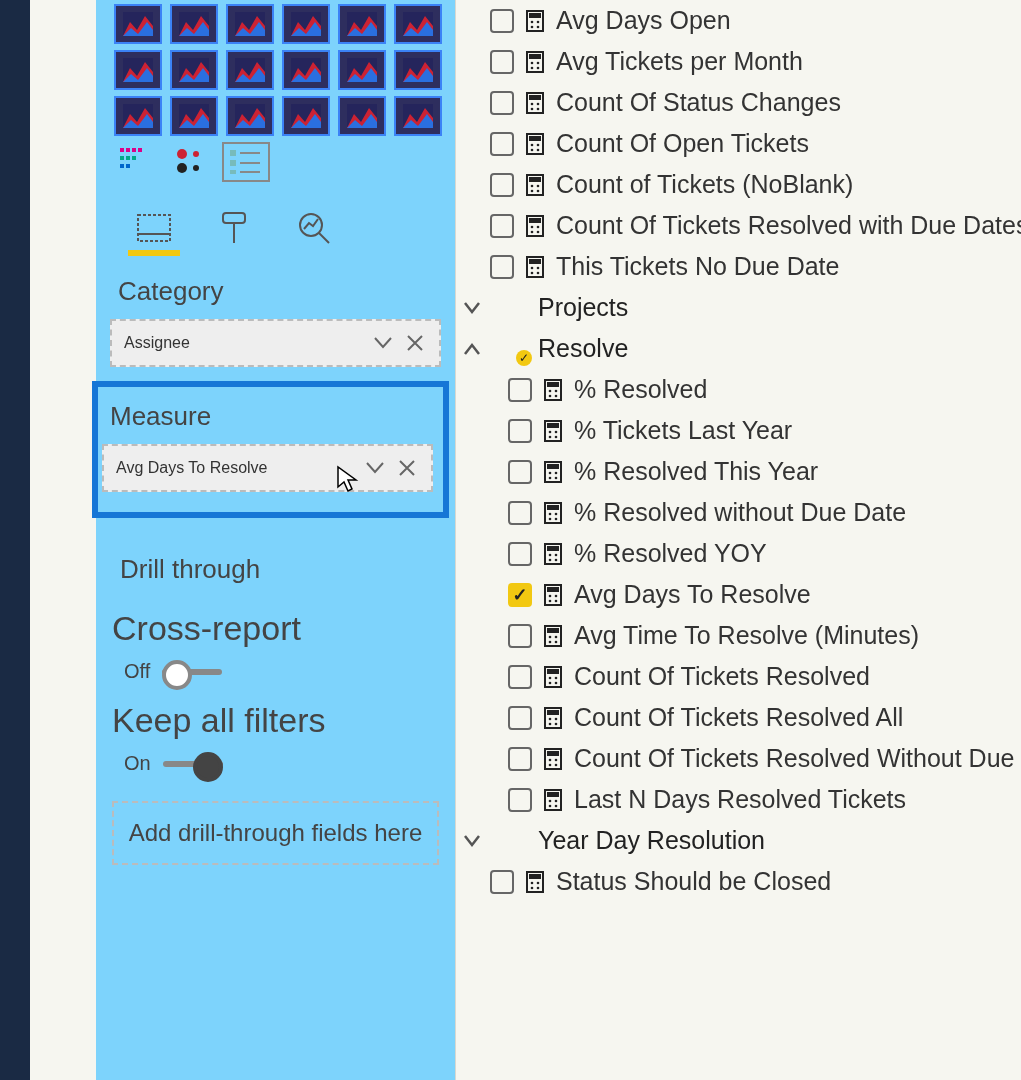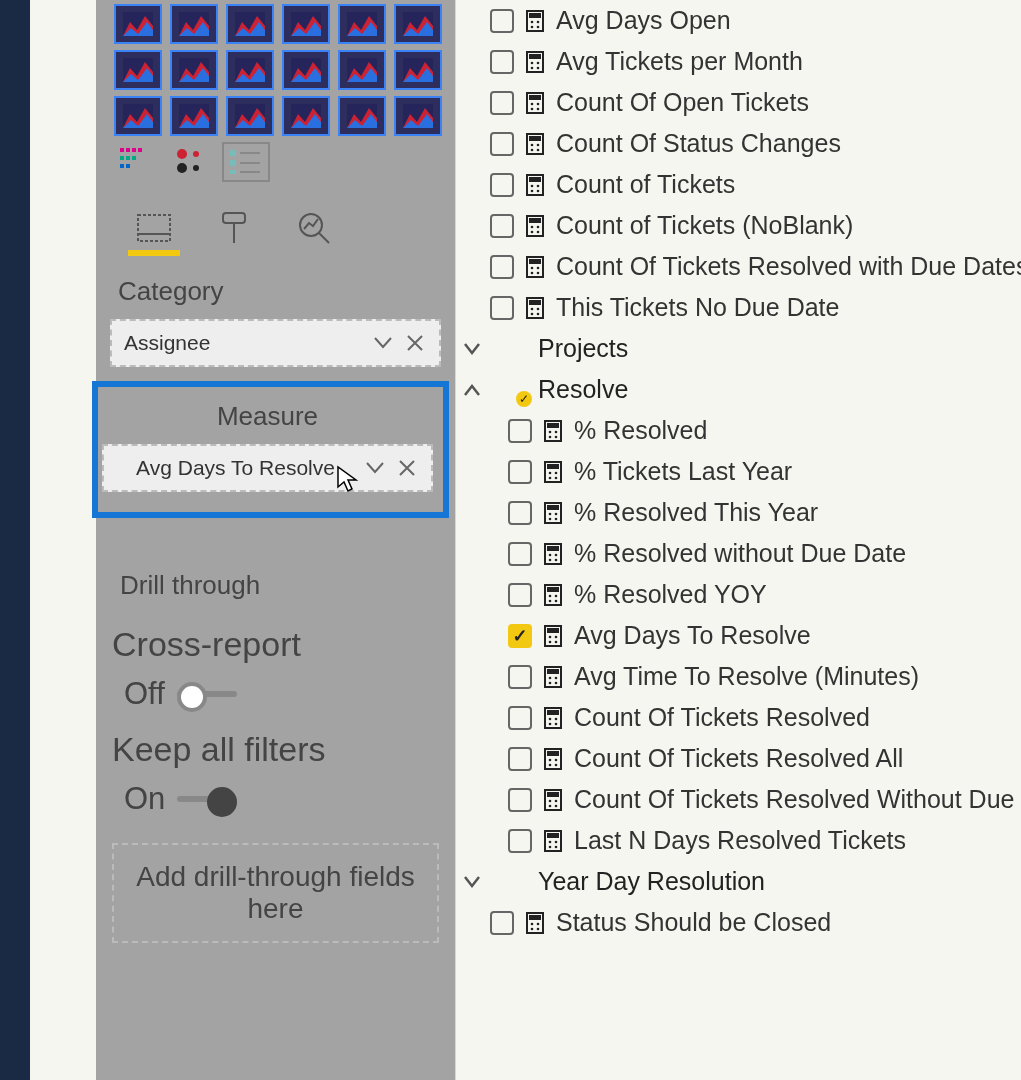--- a/index.html
+++ b/index.html
@@ -16,21 +16,21 @@
   background: #1a2a44;
   flex-shrink: 0;
 }
 .left-gap {
   width: 66px;
   background: #f6f6f0;
   flex-shrink: 0;
 }
 .viz-panel {
   width: 360px;
-  background: #a3a3a3;
+  background: #7dd3fc;
   border-right: 1px solid #d8d8d0;
   flex-shrink: 0;
   padding: 0 10px;
   position: relative;
 }
 .viz-gallery {
   display: grid;
   grid-template-columns: repeat(6, 50px);
   gap: 6px;
   padding: 4px 8px 8px 8px;
@@ -76,66 +76,65 @@
   margin: 6px 4px;
   border: 2px dashed #bbb;
   background:#eee;
   display:flex;
   align-items:center;
   padding: 10px 12px;
   gap:8px;
 }
 .well-text {
   flex:1;
-  font-size:21px;
+  font-size:16px;
   color:#333;
 }
 .chev, .xbtn {
   width:24px; height:24px;
   display:flex; align-items:center; justify-content:center;
   color:#666;
 }
 
 .highlight-box {
   border: 6px solid #1676d6;
-  margin: 14px -4px 30px -14px;
+  margin: 14px -4px 14px -14px;
   padding: 8px 6px 14px 0;
-  text-align: center;
 }
 
 .drill-h {
   font-size: 26px;
   color:#444;
   padding: 22px 14px 10px 14px;
   font-weight:500;
 }
 .drill-label {
   font-size: 34px;
   color:#444;
   padding: 14px 6px 8px 6px;
 }
 .toggle-row {
   display:flex; align-items:center; gap:12px;
   padding: 4px 18px 4px 18px;
 }
-.toggle-val { font-size:31px; color:#444; }
+.toggle-val { font-size:20px; color:#444; }
 .toggle-off, .toggle-on {
   width:60px; height:6px; background:#888; border-radius:3px; position:relative;
 }
 .toggle-off::after, .toggle-on::after {
   content:""; position:absolute; top:-9px; width:22px; height:22px;
   border-radius:50%; background:#fff; border:4px solid #888;
 }
 .toggle-off::after { left:0; }
 .toggle-on::after { right:0; background:#444; border-color:#444; }
 
 .drop-here {
   margin: 22px 6px;
   border: 2px dashed #bbb;
-  font-size:28px; color:#444;
+  font-size:24px; color:#444;
   padding: 16px 12px;
   text-align:center;
 }
 
 
 .fields-panel {
   flex:1;
   background:#f6f6f0;
   overflow:hidden;
 }
@@ -478,49 +477,35 @@
         <span class="calc-icon">
           <svg width="18" height="22" viewBox="0 0 18 22">
             <rect x="1" y="1" width="16" height="20" fill="none" stroke="#222" stroke-width="2"></rect>
             <rect x="3" y="3" width="12" height="5" fill="#222"></rect>
             <circle cx="6" cy="12" r="1.3" fill="#222"></circle>
             <circle cx="12" cy="12" r="1.3" fill="#222"></circle>
             <circle cx="6" cy="17" r="1.3" fill="#222"></circle>
             <circle cx="12" cy="17" r="1.3" fill="#222"></circle>
           </svg>
         </span>
+        <span>Count Of Status Changes</span>
+      </div>
+      <div class="field-row" style="padding-left:34px">
+        <span class="checkbox"></span>
+        <span class="calc-icon">
+          <svg width="18" height="22" viewBox="0 0 18 22">
+            <rect x="1" y="1" width="16" height="20" fill="none" stroke="#222" stroke-width="2"></rect>
+            <rect x="3" y="3" width="12" height="5" fill="#222"></rect>
+            <circle cx="6" cy="12" r="1.3" fill="#222"></circle>
+            <circle cx="12" cy="12" r="1.3" fill="#222"></circle>
+            <circle cx="6" cy="17" r="1.3" fill="#222"></circle>
+            <circle cx="12" cy="17" r="1.3" fill="#222"></circle>
+          </svg>
+        </span>
         <span>Count Of Open Tickets</span>
-      </div>
-      <div class="field-row" style="padding-left:34px">
-        <span class="checkbox"></span>
-        <span class="calc-icon">
-          <svg width="18" height="22" viewBox="0 0 18 22">
-            <rect x="1" y="1" width="16" height="20" fill="none" stroke="#222" stroke-width="2"></rect>
-            <rect x="3" y="3" width="12" height="5" fill="#222"></rect>
-            <circle cx="6" cy="12" r="1.3" fill="#222"></circle>
-            <circle cx="12" cy="12" r="1.3" fill="#222"></circle>
-            <circle cx="6" cy="17" r="1.3" fill="#222"></circle>
-            <circle cx="12" cy="17" r="1.3" fill="#222"></circle>
-          </svg>
-        </span>
-        <span>Count Of Status Changes</span>
-      </div>
-      <div class="field-row" style="padding-left:34px">
-        <span class="checkbox"></span>
-        <span class="calc-icon">
-          <svg width="18" height="22" viewBox="0 0 18 22">
-            <rect x="1" y="1" width="16" height="20" fill="none" stroke="#222" stroke-width="2"></rect>
-            <rect x="3" y="3" width="12" height="5" fill="#222"></rect>
-            <circle cx="6" cy="12" r="1.3" fill="#222"></circle>
-            <circle cx="12" cy="12" r="1.3" fill="#222"></circle>
-            <circle cx="6" cy="17" r="1.3" fill="#222"></circle>
-            <circle cx="12" cy="17" r="1.3" fill="#222"></circle>
-          </svg>
-        </span>
-        <span>Count of Tickets</span>
       </div>
       <div class="field-row" style="padding-left:34px">
         <span class="checkbox"></span>
         <span class="calc-icon">
           <svg width="18" height="22" viewBox="0 0 18 22">
             <rect x="1" y="1" width="16" height="20" fill="none" stroke="#222" stroke-width="2"></rect>
             <rect x="3" y="3" width="12" height="5" fill="#222"></rect>
             <circle cx="6" cy="12" r="1.3" fill="#222"></circle>
             <circle cx="12" cy="12" r="1.3" fill="#222"></circle>
             <circle cx="6" cy="17" r="1.3" fill="#222"></circle>

